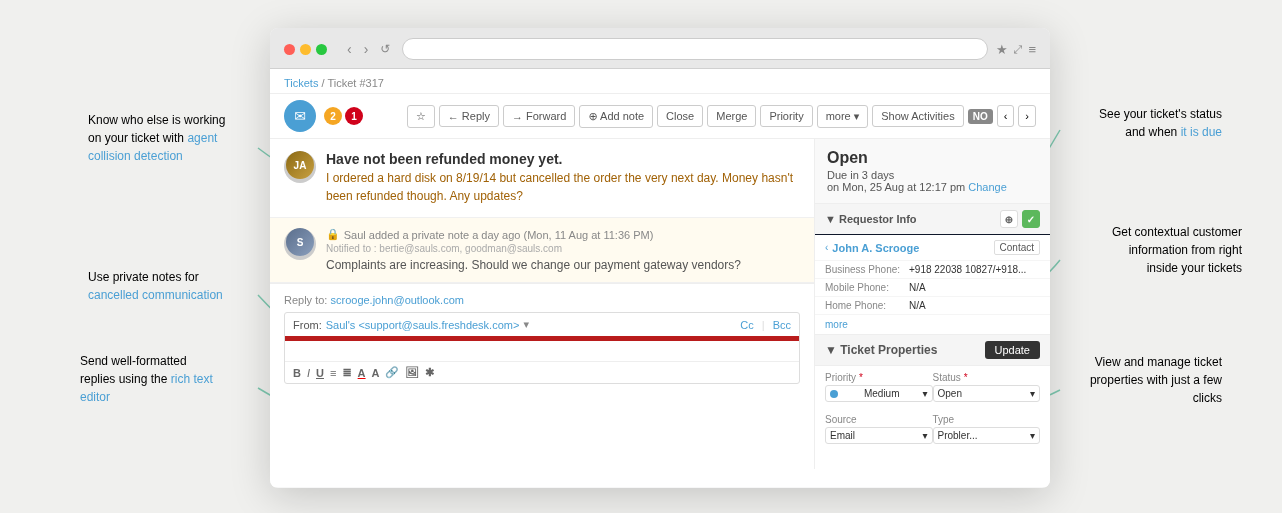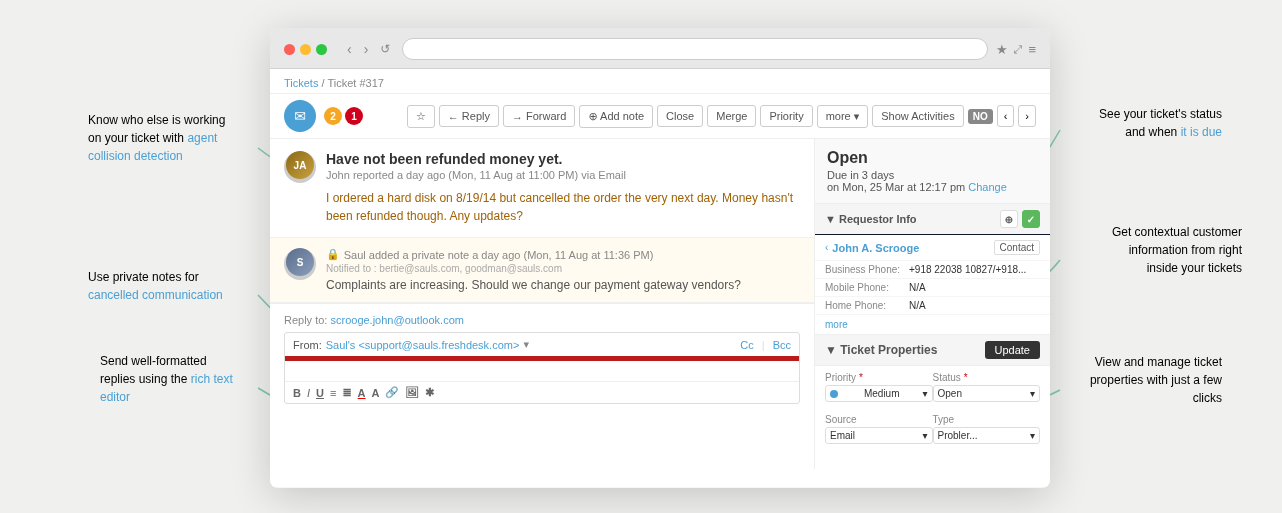--- a/index.html
+++ b/index.html
@@ -353,21 +353,21 @@
     Know who else is working<br>on your ticket with <span class="highlight">agent<br>collision detection</span>
   </span>
 </div>
 
 <div class="annotation" style="left: 88px; top: 268px;">
   <span>
     Use private notes for<br><span class="highlight">cancelled communication</span>
   </span>
 </div>
 
-<div class="annotation" style="left: 100px; top: 352px;">
+<div class="annotation" style="left: 80px; top: 352px;">
   <span>
     Send well-formatted<br>replies using the <span class="highlight">rich text<br>editor</span>
   </span>
 </div>
 
 <div class="annotation" style="right: 60px; top: 105px; text-align: right; max-width: 200px;">
   <span>
     See your ticket's status<br>and when <span class="highlight">it is due</span>
   </span>
 </div>
@@ -460,24 +460,20 @@
     <div class="ticket-main">
 
       <div class="left-panel">
 
         <div class="message-item">
           <div class="avatar">
             <div class="agent-avatar-circle">JA</div>
           </div>
           <div class="message-body">
             <div class="message-title">Have not been refunded money yet.</div>
-            <div class="message-meta">
-              <span class="highlight">John</span>
-              <span>reported a day ago (Mon, 11 Aug at 11:00 PM) via Email</span>
-            </div>
             <div class="message-text">I ordered a hard disk on 8/19/14 but cancelled the order the very next day. Money hasn't been refunded though. Any updates?</div>
           </div>
         </div>
 
         <div class="private-note">
           <div class="avatar">
             <div class="agent-avatar-circle2">S</div>
           </div>
           <div style="flex:1;">
             <div style="display:flex;align-items:center;gap:4px;margin-bottom:2px;">
@@ -523,21 +519,21 @@
           </div>
         </div>
       </div>
 
       <div class="right-panel">
 
         <div class="status-box">
           <div class="status-open">Open</div>
           <div class="status-due">Due in 3 days</div>
           <div class="status-date">
-            <span>on Mon, 25 Mar at 12:17 pm</span>
+            <span>on Mon, 25 Aug at 12:17 pm</span>
             <span class="change-link">Change</span>
           </div>
         </div>
 
         <div class="section-header">
           <span>▼ Requestor Info</span>
           <div class="section-icons">
             <div class="section-icon-btn">⊕</div>
             <div class="section-icon-btn section-icon-green">✓</div>
           </div>

